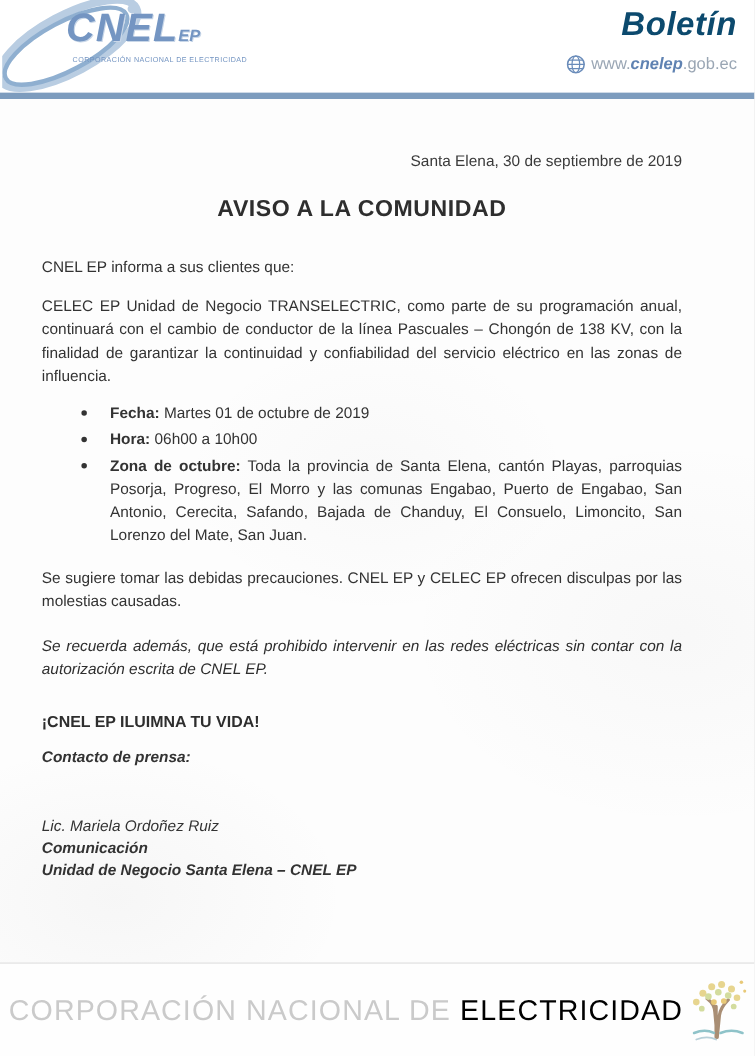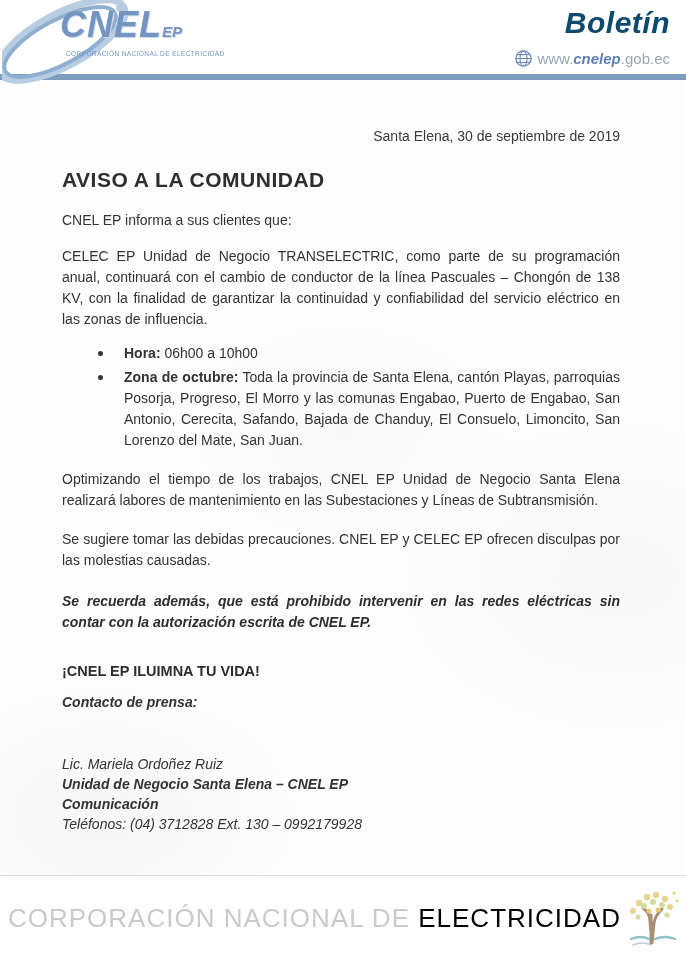--- a/index.html
+++ b/index.html
@@ -12,21 +12,21 @@
       radial-gradient(ellipse 300px 200px at 15% 85%, rgba(120,120,120,0.05), transparent 70%),
       radial-gradient(ellipse 350px 250px at 90% 60%, rgba(120,120,120,0.04), transparent 70%),
       radial-gradient(ellipse 250px 180px at 50% 45%, rgba(120,120,120,0.03), transparent 70%),
       #fdfdfd;
     font-family:"Liberation Sans", sans-serif;
     color:#333;
     overflow:hidden;
   }
 
   
-  .header { position:relative; height:74px; background:#ffffff; }
+  .header { position:relative; height:84px; background:#ffffff; }
   .logo-wrap { position:absolute; left:2px; top:0; width:230px; height:84px; }
   .logo-swoosh { position:absolute; left:0; top:0; }
   .logo-text-block { position:absolute; left:58px; top:8px; }
   .logo-brand {
     font-size:36px; font-weight:bold; font-style:italic;
     color:#7495c2; letter-spacing:1px; line-height:34px;
     text-shadow:1px 1px 0 #c9d7e8;
   }
   .logo-brand .ep { font-size:15px; letter-spacing:0; }
   .logo-tagline { font-size:6.5px; color:#7495c2; letter-spacing:0.4px; margin-top:1px; margin-left:6px; white-space:nowrap; }
@@ -34,36 +34,36 @@
   .header-right { position:absolute; right:16px; top:6px; text-align:right; }
   .bulletin {
     font-size:30px; font-weight:bold; font-style:italic;
     color:#0c4a6e; letter-spacing:0.5px;
   }
   .website { margin-top:10px; font-size:15px; color:#9aa6b4; display:flex; align-items:center; justify-content:flex-end; gap:5px; }
   .website .brand { font-weight:bold; font-style:italic; color:#5f82b2; }
   .header-bar { height:6px; background:#7d9cbe; }
 
   
-  .doc-body { padding:0 66px 0 62px; }
+  .doc-body { padding:0 66px 0 38px; }
   .dateline { padding-top:48px; text-align:right; font-size:14px; color:#3a3a3a; }
-  .doc-title { margin-top:24px; text-align:left; font-size:21px; font-weight:bold; color:#2e2e2e; letter-spacing:0.5px; }
-  .intro { margin-top:20px; font-size:14px; }
+  .doc-title { margin-top:24px; text-align:center; font-size:21px; font-weight:bold; color:#2e2e2e; letter-spacing:0.5px; }
+  .intro { margin-top:32px; font-size:14px; }
   .para { margin-top:18px; font-size:14px; line-height:21px; text-align:justify; }
   .bullets { margin-top:13px; list-style:none; }
   .bullets li {
     position:relative; padding-left:62px; font-size:14px; line-height:21px;
     text-align:justify; margin-bottom:3px;
   }
   .bullets li::before {
     content:""; position:absolute; left:36px; top:8px;
     width:5px; height:5px; background:#333; border-radius:50%;
   }
   .blabel { font-weight:bold; }
-  .notice { margin-top:20px; font-size:14px; line-height:21px; font-weight:bold; font-style:italic; text-align:justify; color:#2e2e2e; }
+  .notice { margin-top:20px; font-size:14px; line-height:21px; font-weight:normal; font-style:italic; text-align:justify; color:#2e2e2e; }
   .slogan { margin-top:30px; font-size:14.5px; font-weight:bold; color:#2e2e2e; }
   .press { margin-top:15px; font-size:14px; font-style:italic;font-weight:bold; }
   .contact { margin-top:44px; font-size:14px; font-style:italic; line-height:20px; }
   .contact .b { font-weight:bold; }
 
   
   .footer {
     position:absolute; left:0; right:0; bottom:0; height:85px;
     border-top:1px solid #ddd; background:#fefefe;
     display:flex; align-items:center; justify-content:space-between;
@@ -112,39 +112,38 @@
 
     <div class="dateline">Santa Elena,  30 de septiembre de 2019</div>
 
     <div class="doc-title">AVISO A LA COMUNIDAD</div>
 
     <div class="intro">CNEL EP  informa a sus clientes que:</div>
 
     <div class="para">CELEC EP Unidad de Negocio TRANSELECTRIC, como parte de su programación anual, continuará con  el cambio de conductor de la línea Pascuales – Chongón de 138 KV, con la finalidad de garantizar la continuidad y confiabilidad del servicio eléctrico en las zonas de influencia.</div>
 
     <ul class="bullets">
+      <li><span class="blabel">Fecha:</span><span> Martes 01 de octubre de 2019</span></li>
       <li><span class="blabel">Hora:</span><span> 06h00 a 10h00</span></li>
       <li><span class="blabel">Zona de octubre:</span><span> Toda la provincia de Santa Elena, cantón Playas, parroquias Posorja, Progreso, El Morro y las comunas Engabao, Puerto de Engabao, San Antonio, Cerecita, Safando, Bajada de Chanduy, El Consuelo, Limoncito, San Lorenzo del Mate, San Juan.</span></li>
     </ul>
 
-    <div class="para">Optimizando el tiempo de los trabajos, CNEL EP Unidad de Negocio Santa Elena realizará labores de mantenimiento en las Subestaciones y Líneas de Subtransmisión.</div>
 
     <div class="para">Se sugiere tomar las debidas precauciones. CNEL EP y CELEC EP ofrecen disculpas por las molestias causadas.</div>
 
     <div class="notice">Se recuerda además, que está prohibido intervenir en las redes eléctricas sin contar con la autorización escrita de CNEL EP.</div>
 
     <div class="slogan">¡CNEL EP ILUIMNA TU VIDA!</div>
 
     <div class="press">Contacto de prensa:</div>
 
     <div class="contact">
       <div>Lic. Mariela Ordoñez Ruiz</div>
+      <div class="b">Comunicación</div>
       <div class="b">Unidad de Negocio Santa Elena – CNEL EP</div>
-      <div class="b">Comunicación</div>
-      <div>Teléfonos: (04) 3712828 Ext. 130 – 0992179928</div>
     </div>
   </div>
 
   <div class="footer">
     <div class="footer-corp"><span>CORPORACIÓN NACIONAL DE </span><span class="bold">ELECTRICIDAD</span></div>
 
     <div class="footer-logos">
 
       <svg width="62" height="66" viewBox="0 0 62 66">
         <path d="M31 58 L29 36 C29 30 26 26 22 23 M31 58 L33 38 C34 31 38 27 41 24 M30 58 L30 30" stroke="#a98e74" stroke-width="3" fill="none" stroke-linecap="round"></path>

